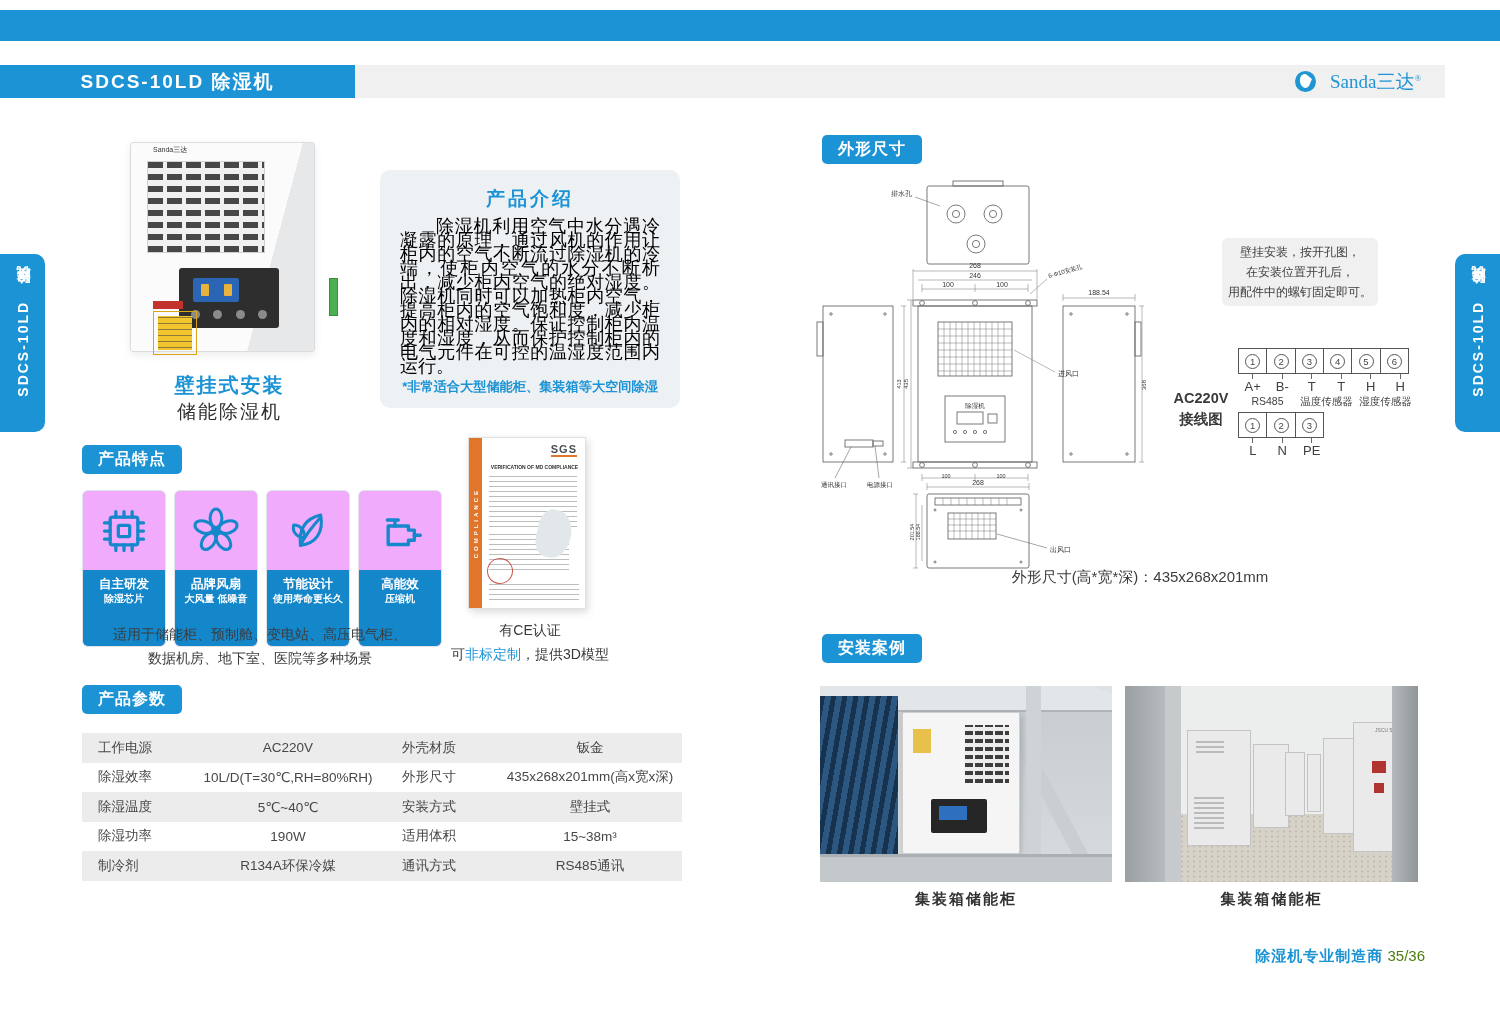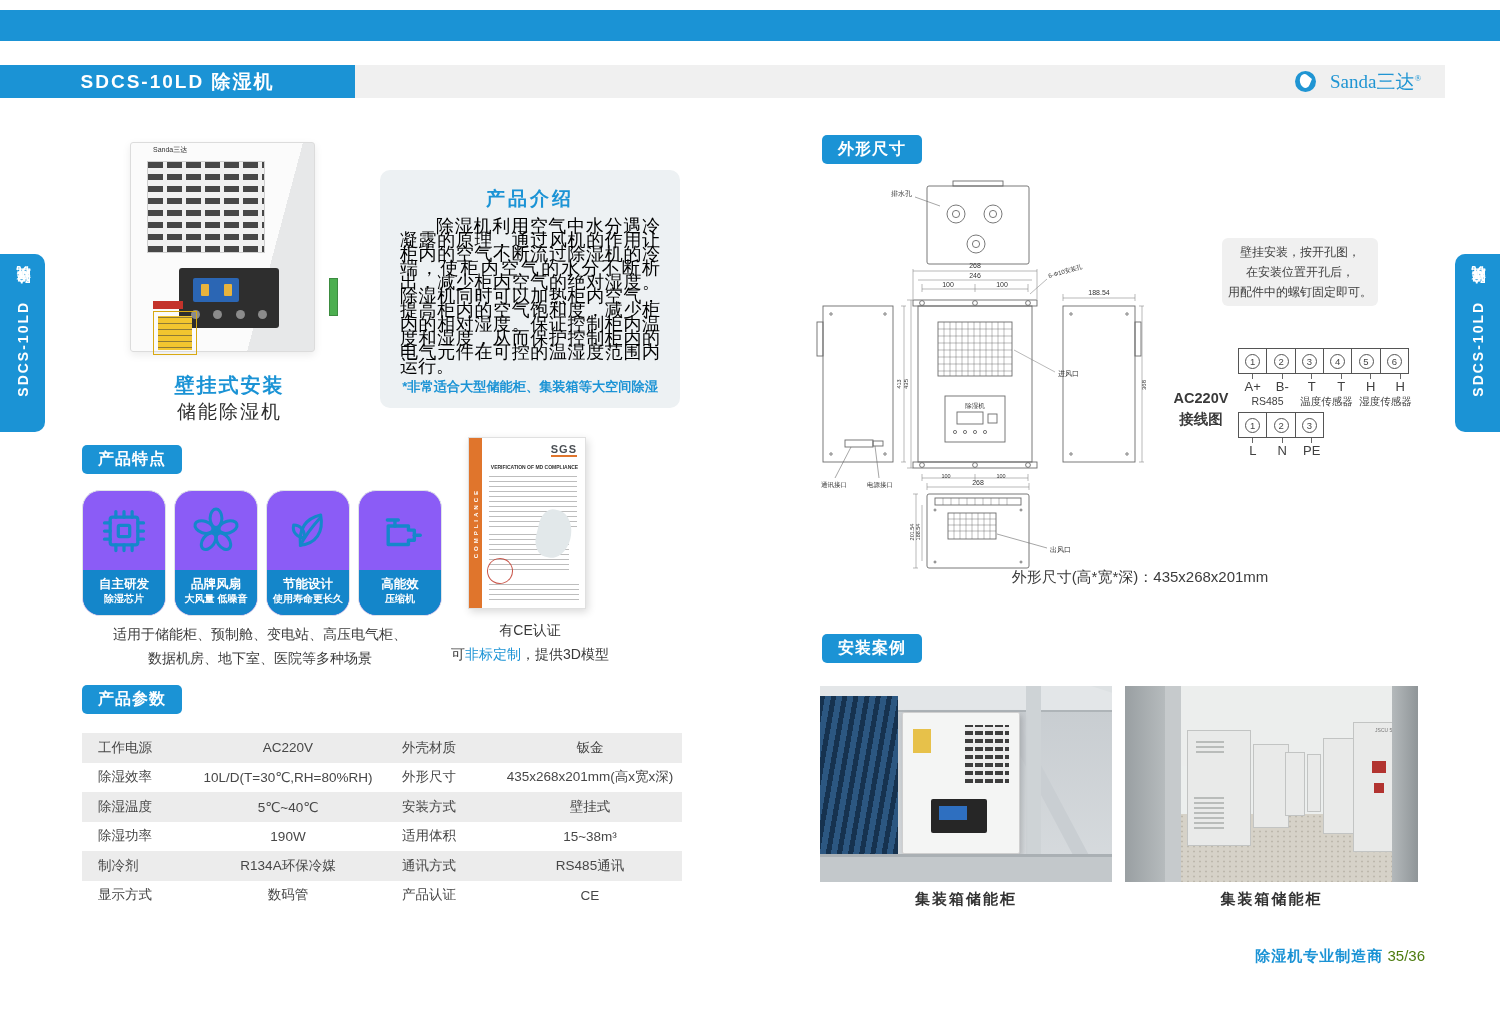--- a/index.html
+++ b/index.html
@@ -58,21 +58,21 @@
 
   
   .intro{left:380px;top:170px;width:300px;height:238px;background:#edf1f3;border-radius:10px;padding:16px 20px 10px;}
   .intro h3{color:var(--blue);font-size:19px;letter-spacing:3px;text-align:center;margin-bottom:7px;}
   .intro p{font-size:18px;line-height:14px;text-align:justify;text-indent:2em;color:#000000;}
   .intro .hl{color:var(--blue);font-weight:bold;font-size:13.2px;margin-top:5px;text-align:center;white-space:nowrap;}
 
   
   .fbadge{left:82px;top:445px;}
   .cards{left:82px;top:490px;width:368px;display:flex;gap:8px;}
-  .card{width:84px;height:126px;background:#8b5cf6;border:1px solid #dfe4e7;border-radius:18px;overflow:hidden;
+  .card{width:84px;height:157px;background:#f0abfc;border:1px solid #dfe4e7;border-radius:6px;overflow:hidden;
     display:flex;flex-direction:column;}
   .card .ic{height:79px;display:flex;align-items:center;justify-content:center;}
   .card .lbl{flex:1;background:var(--blue2);color:#fff;text-align:center;padding-top:6px;}
   .card .l1{font-size:12.5px;font-weight:bold;line-height:16px;}
   .card .l2{font-size:10px;font-weight:bold;line-height:14px;white-space:nowrap;text-align:center;}
   .applic{left:70px;top:622px;width:380px;text-align:center;font-size:14px;line-height:24px;color:#3c3c3c;}
 
   
   .cert{left:468px;top:437px;width:118px;height:172px;background:#fff;border:1px solid #e0e0e0;box-shadow:2px 3px 8px rgba(0,0,0,.15);}
   .cert-stripe{position:absolute;left:0;top:0;width:13px;height:100%;background:var(--orange);
@@ -308,26 +308,20 @@
       <div class="pl">除湿功率</div>
       <div class="pv">190W</div>
       <div class="pl">适用体积</div>
       <div class="pv">15~38m³</div>
     </div>
     <div class="prow">
       <div class="pl">制冷剂</div>
       <div class="pv">R134A环保冷媒</div>
       <div class="pl">通讯方式</div>
       <div class="pv">RS485通讯</div>
-    </div>
-    <div class="prow">
-      <div class="pl">显示方式</div>
-      <div class="pv">数码管</div>
-      <div class="pl">产品认证</div>
-      <div class="pv">CE</div>
     </div>
   </div>
 
   <div class="abs badge dbadge">外形尺寸</div>
 
   <svg class="abs drawings" viewBox="0 0 380 400">
     <g stroke="#6a6a6a" stroke-width="0.9" fill="none">
 
       <rect x="112" y="14" width="102" height="78" rx="2"></rect>
       <rect x="138" y="9" width="50" height="5"></rect>

